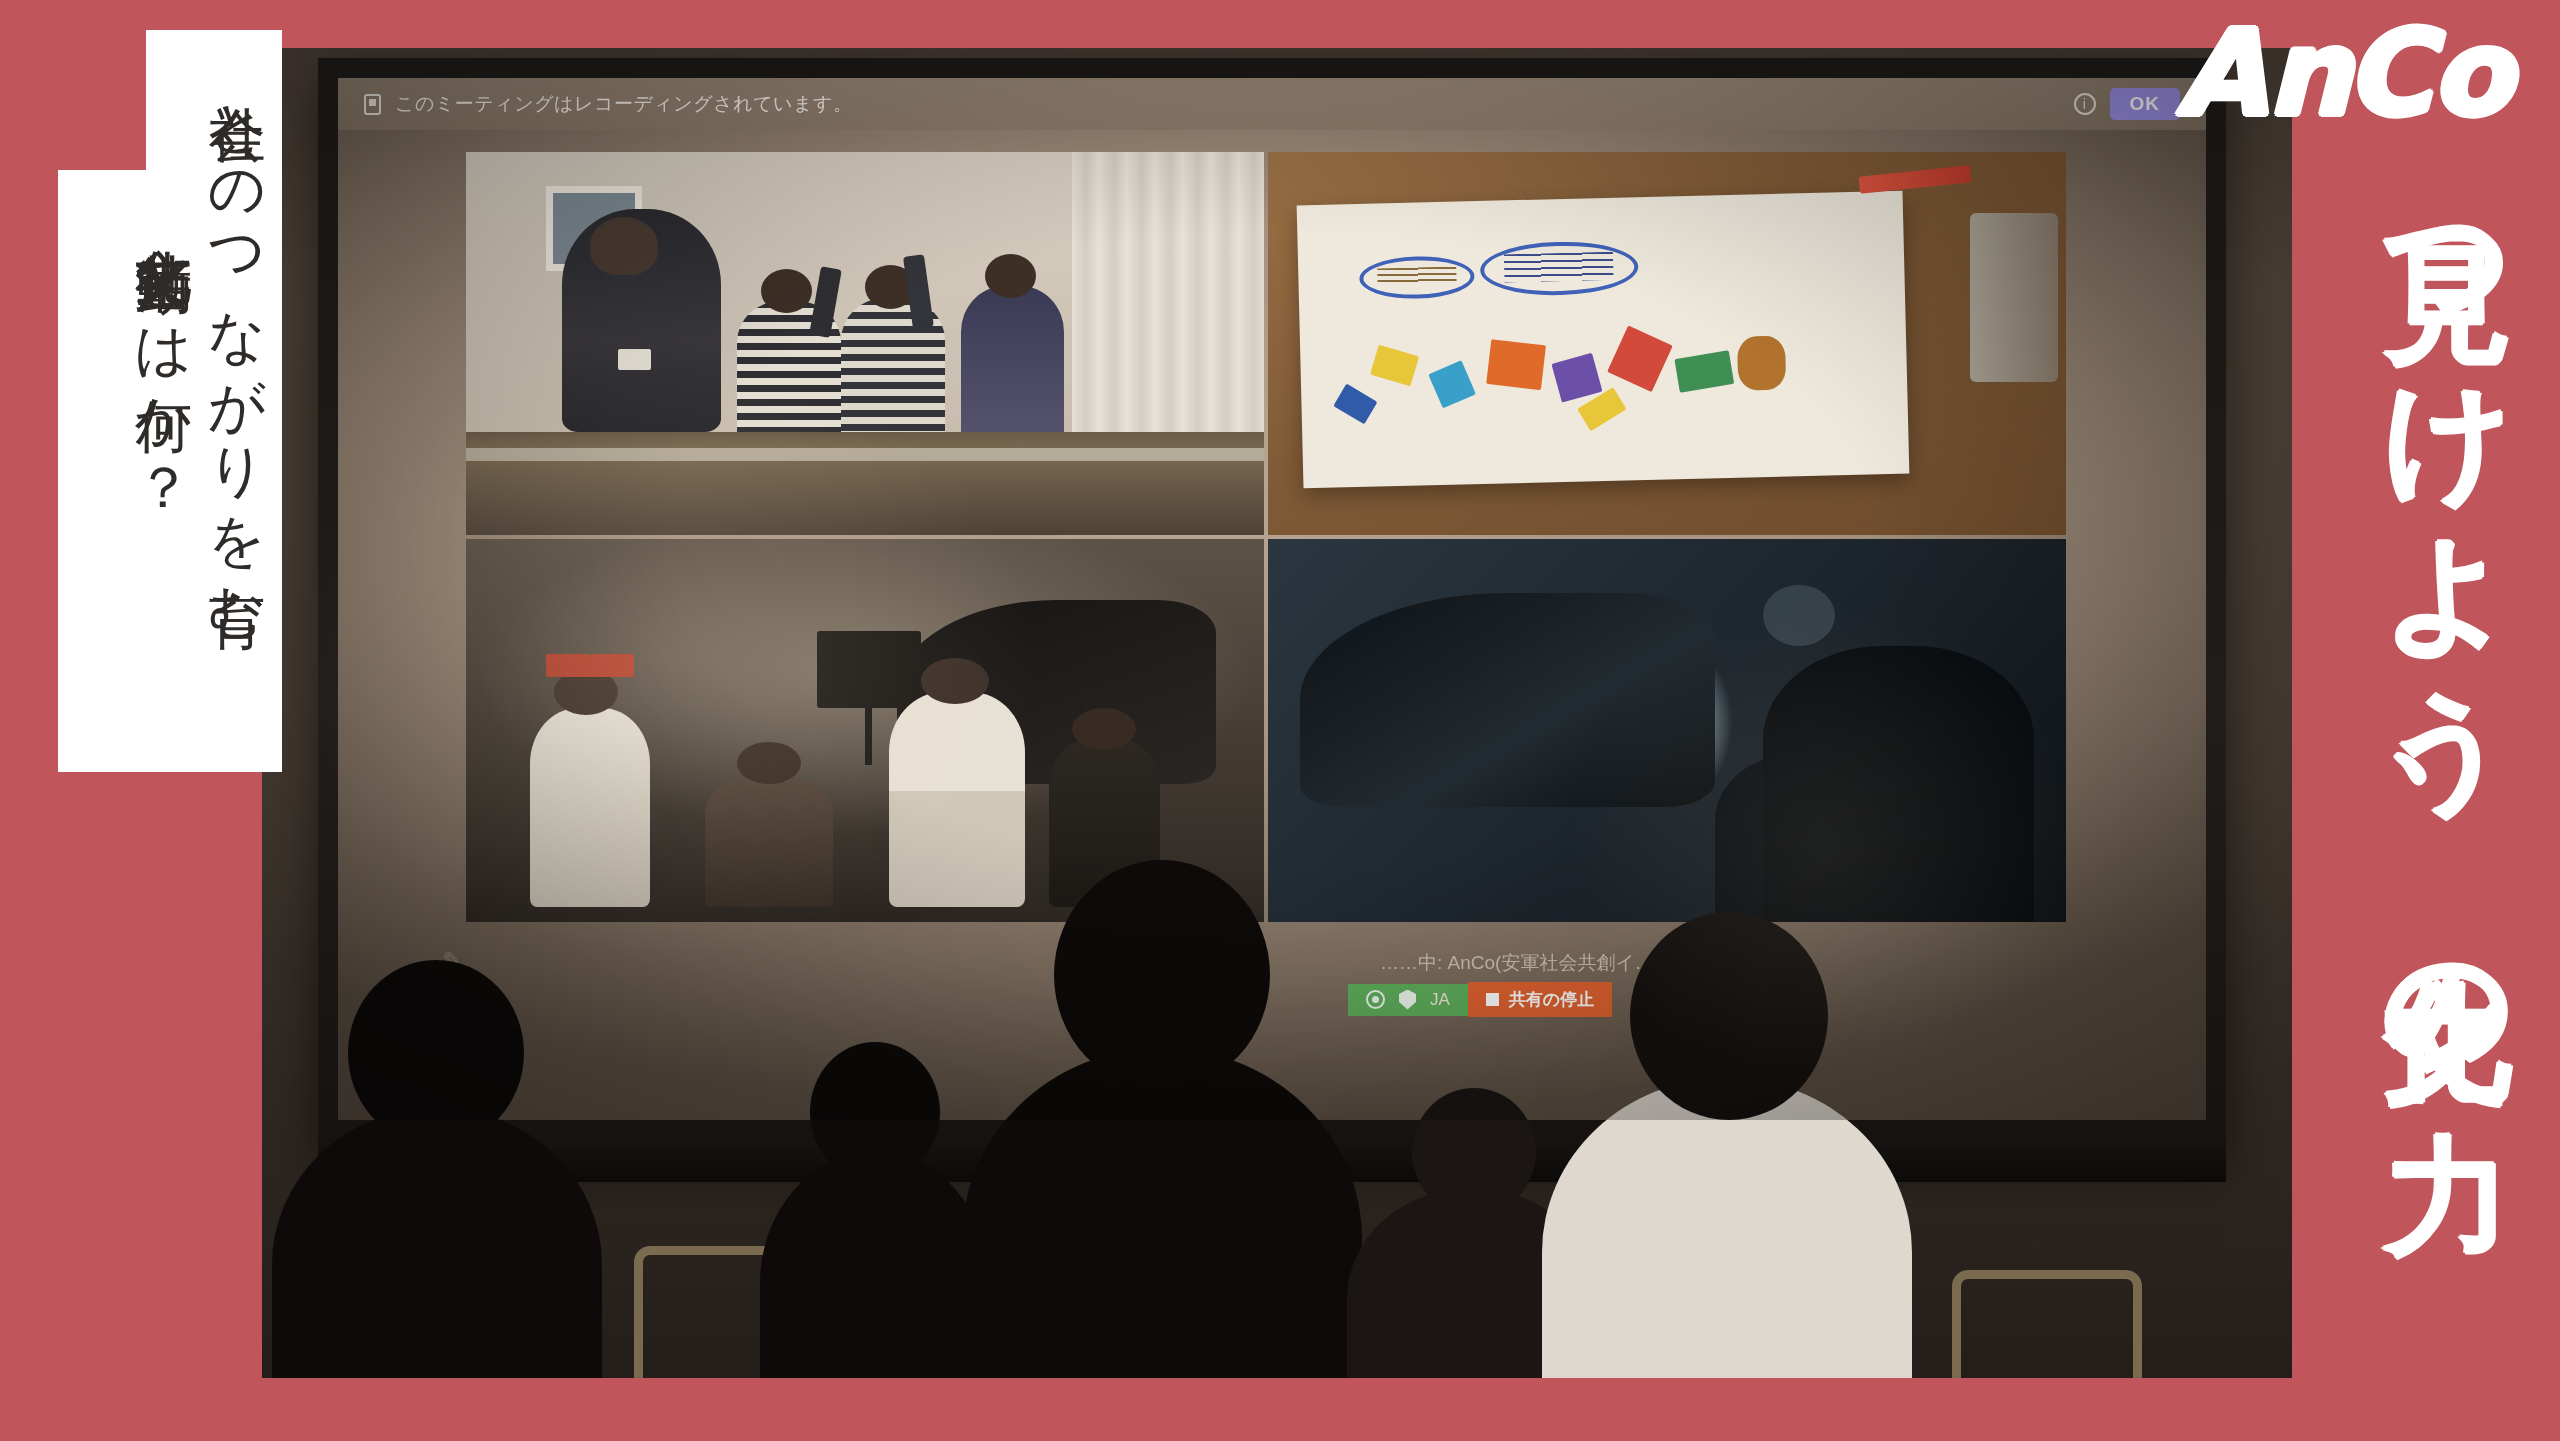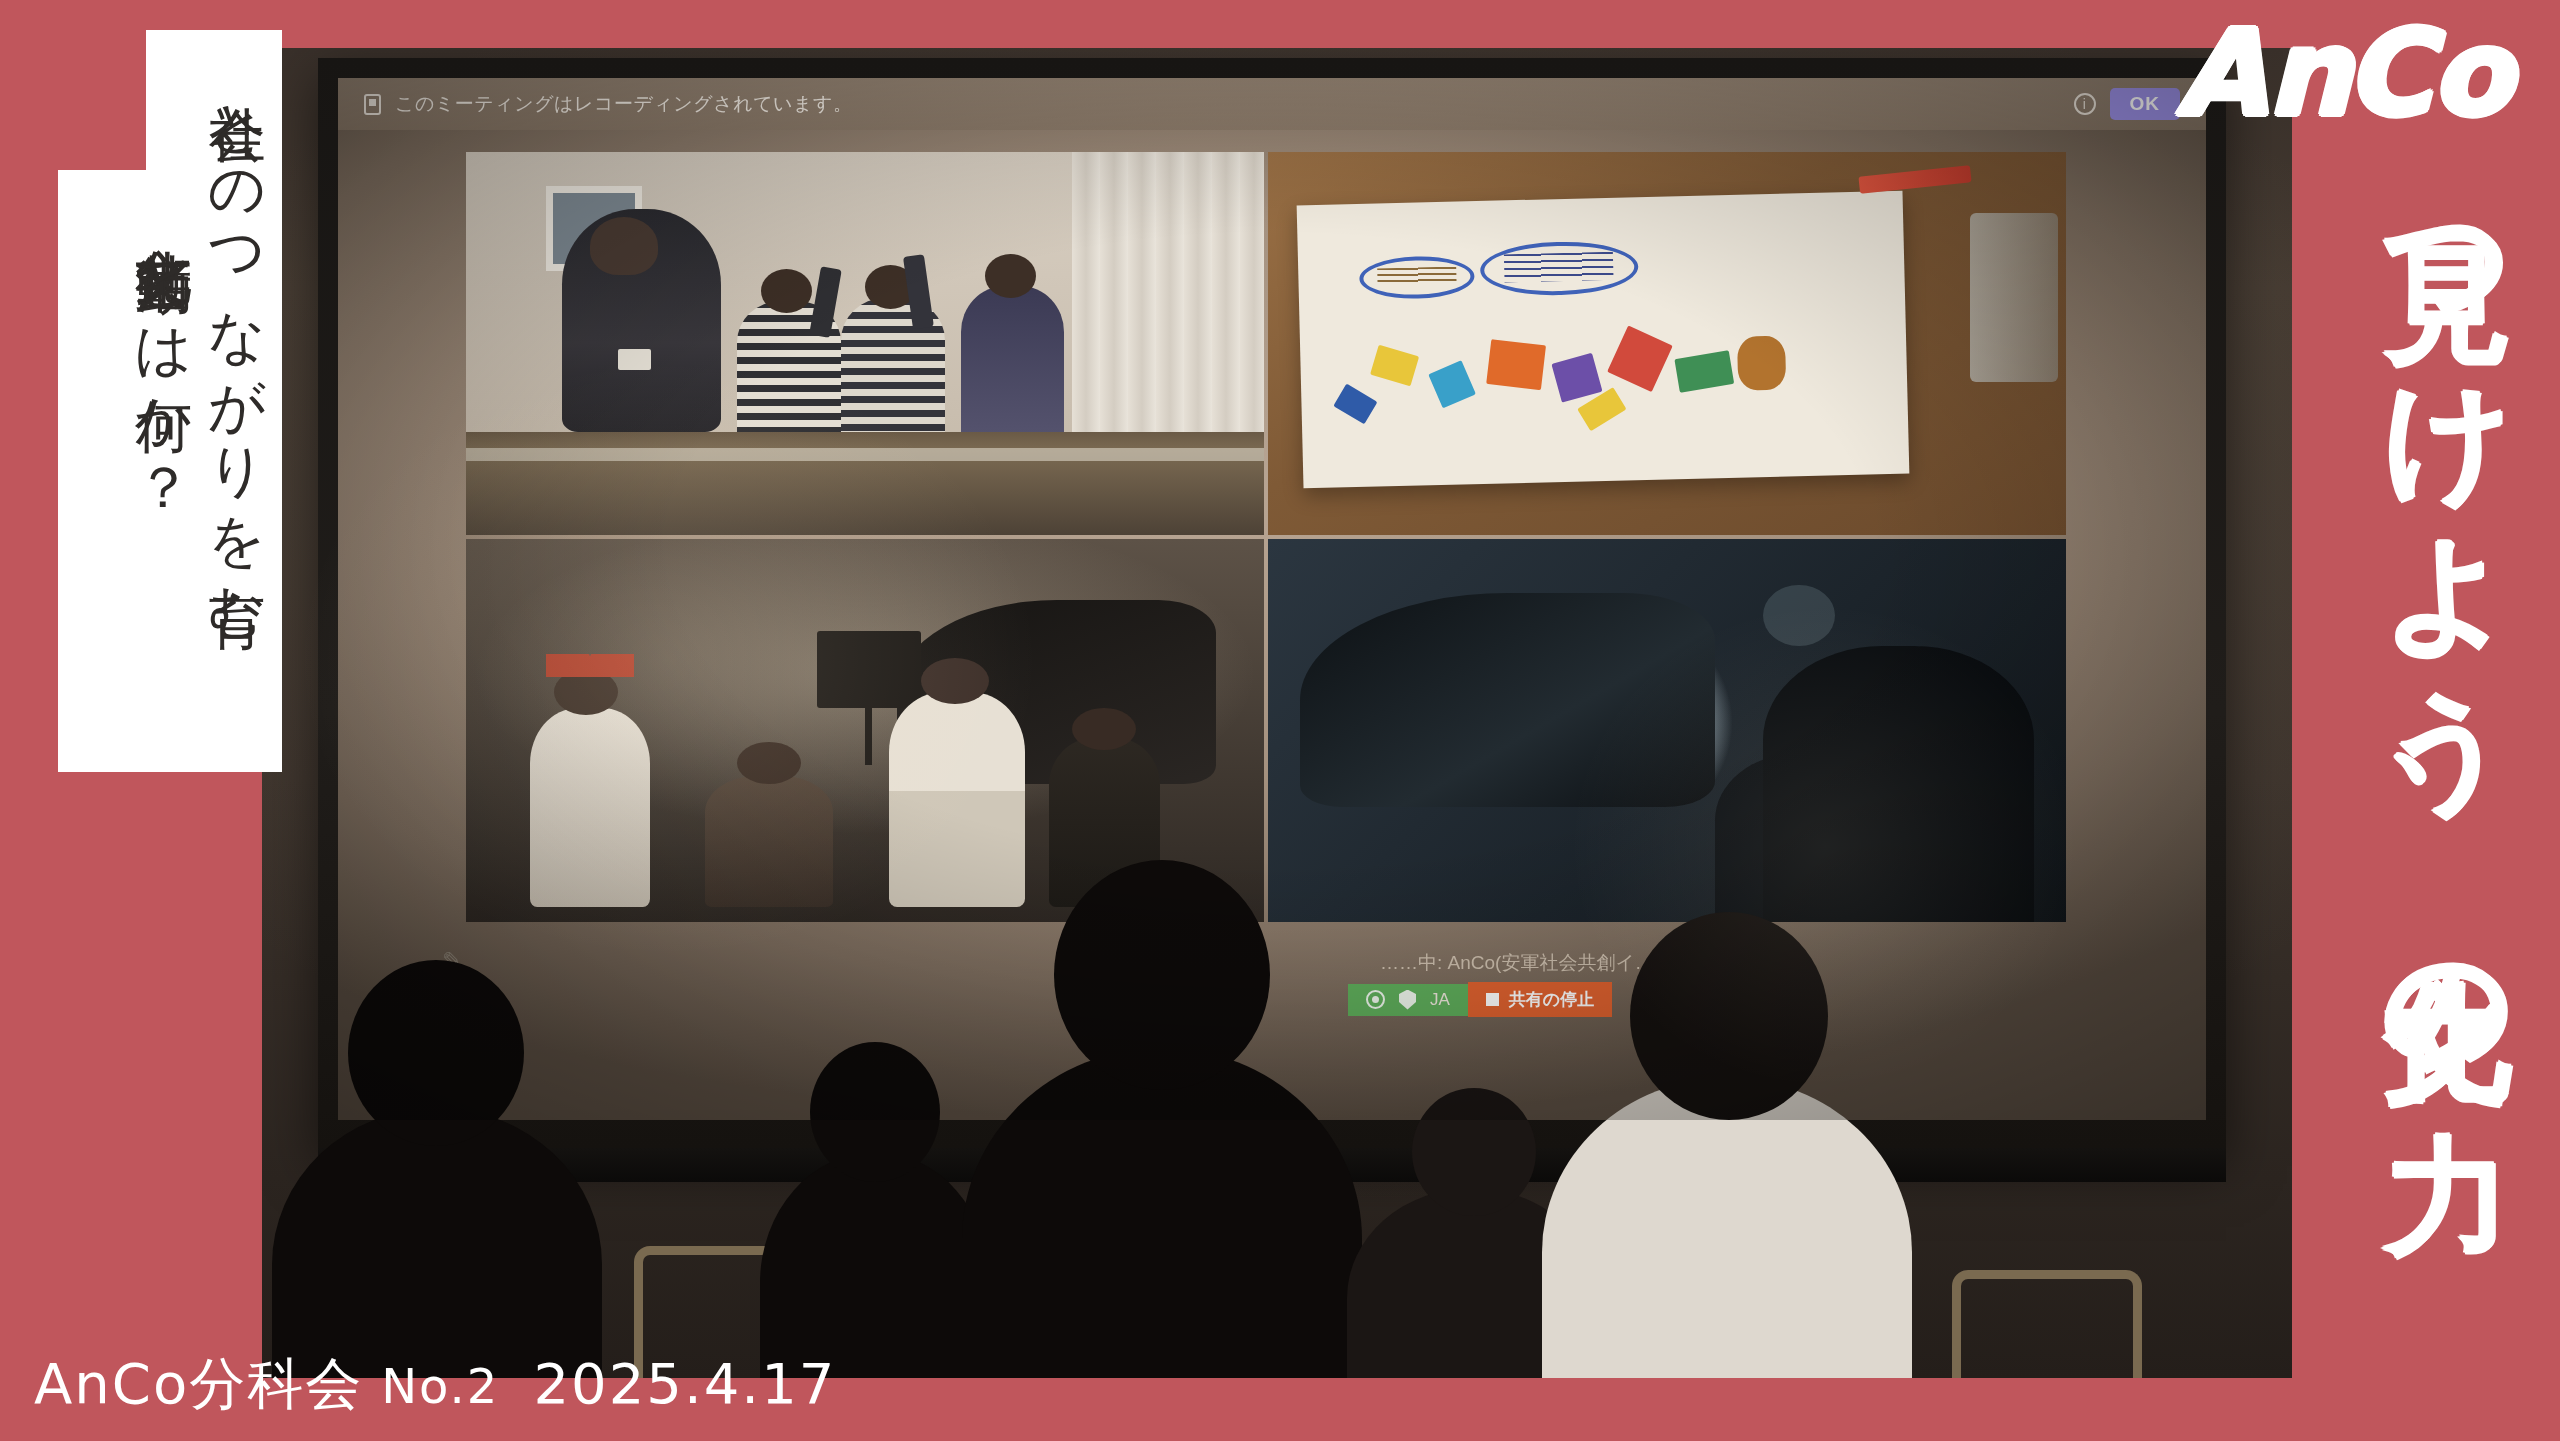--- a/index.html
+++ b/index.html
@@ -464,17 +464,14 @@
     <div class="tp-text">
       <div class="vline l1">社会とのつながりを育む</div>
       <div class="vline l2">文化芸術活動とは何か？</div>
     </div>
   </div>
 
   <div class="anco-logo">AnCo</div>
 
   <div class="catch">見つけよう、文化の力</div>
 
-  <div class="footer">
-    <span>AnCo分科会</span><span class="nosmall" style="margin-left:18px">No.2</span><span class="sep"></span><span>2025.4.17</span>
-  </div>
 
 </div>
 
 </body></html>

